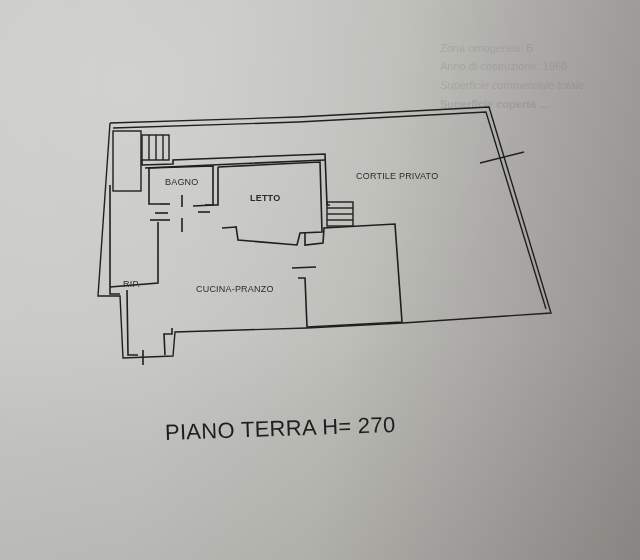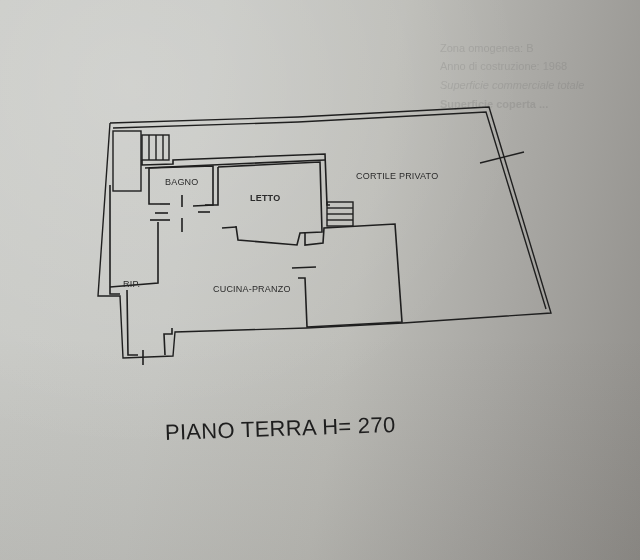--- a/index.html
+++ b/index.html
@@ -119,15 +119,15 @@
     </g>
 
     <line x1="480" y1="163" x2="524" y2="152"></line>
   </g>
 </svg>
 
 <span class="room-label" style="left:165px;top:177px;">BAGNO</span>
 <span class="room-label" style="left:250px;top:193px;font-weight:bold;">LETTO</span>
 <span class="room-label" style="left:356px;top:171px;">CORTILE PRIVATO</span>
 <span class="room-label" style="left:123px;top:243px;margin-top:36px;">RIP.</span>
-<span class="room-label" style="left:196px;top:284px;margin-left:17px;">CUCINA-PRANZO</span>
+<span class="room-label" style="left:196px;top:284px;">CUCINA-PRANZO</span>
 
 <div class="caption">PIANO TERRA H= 270</div>
 
 </body></html>

